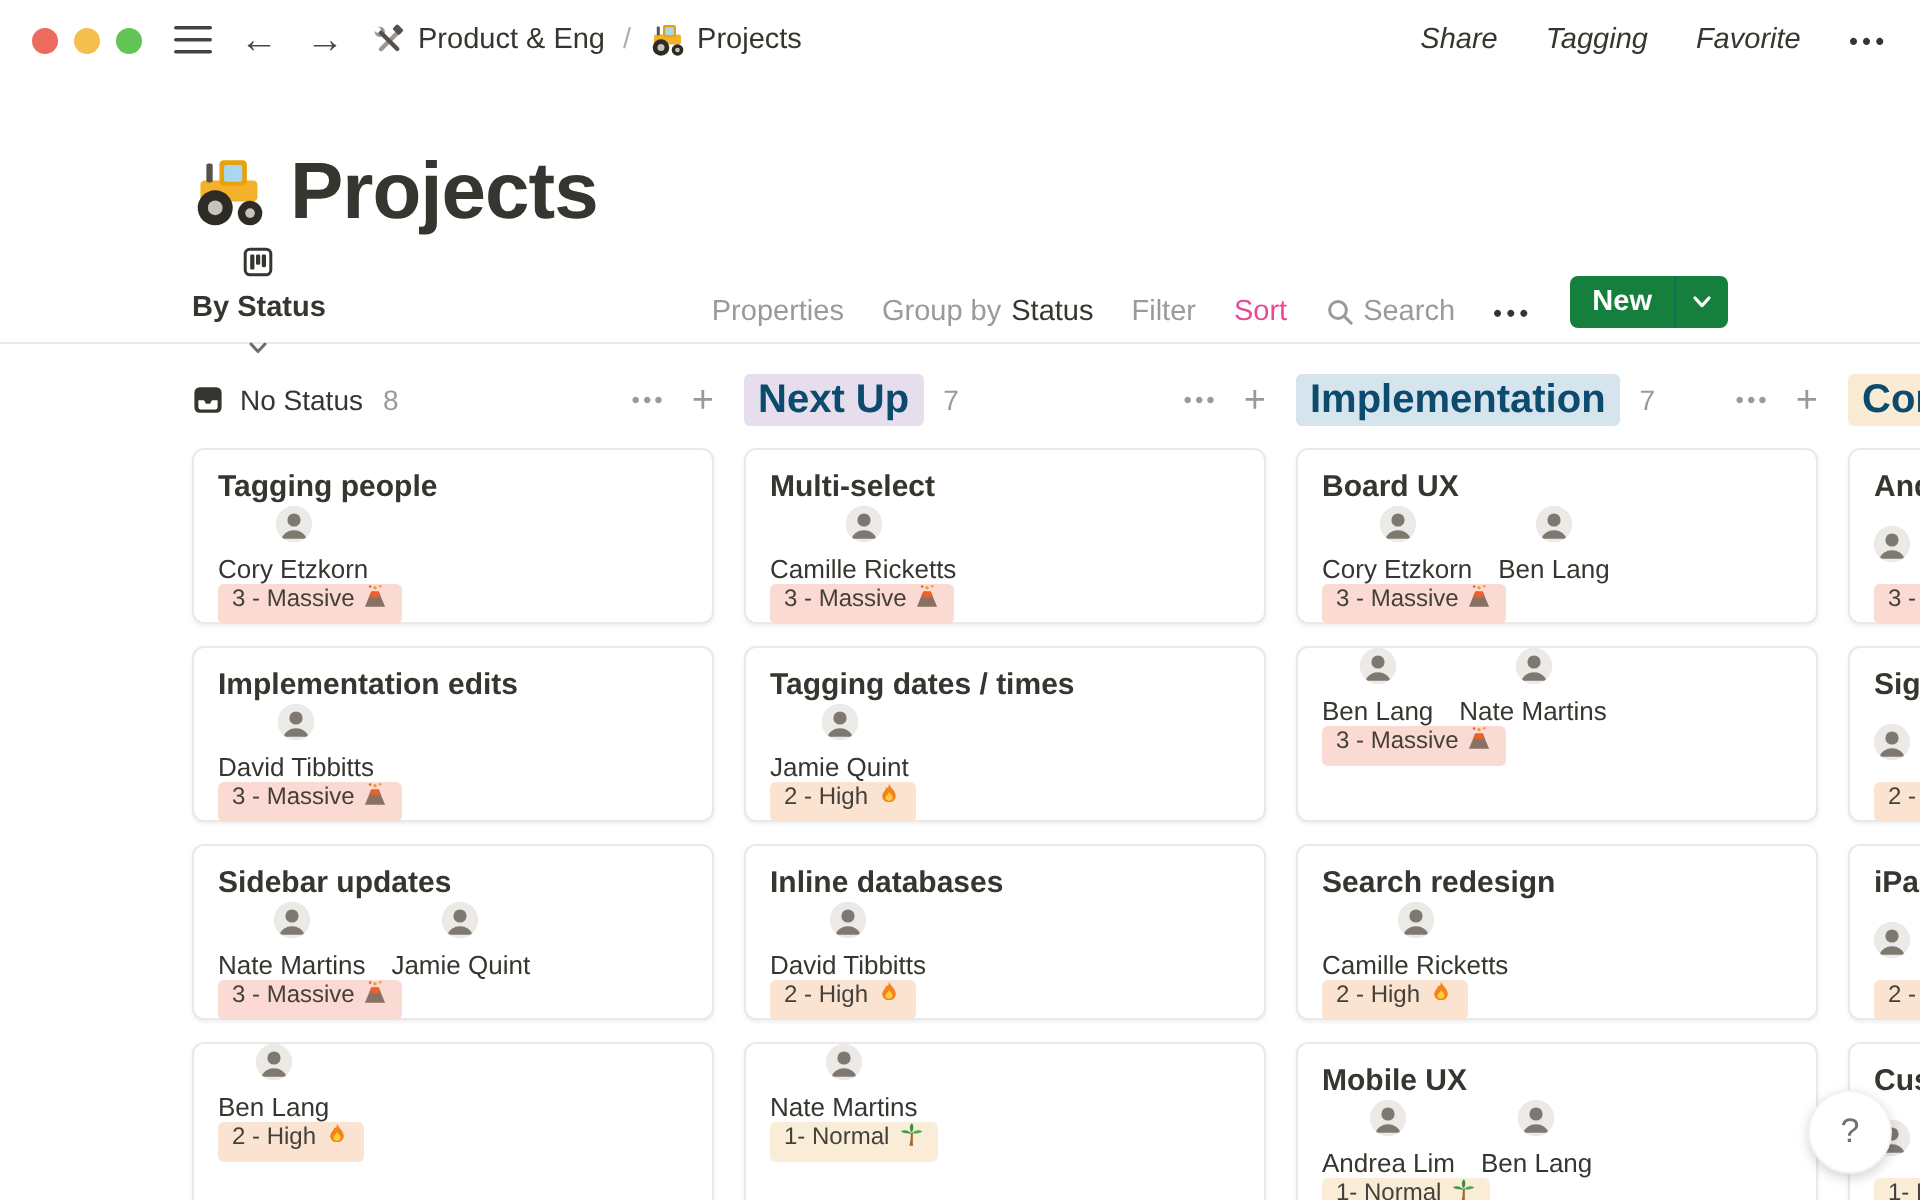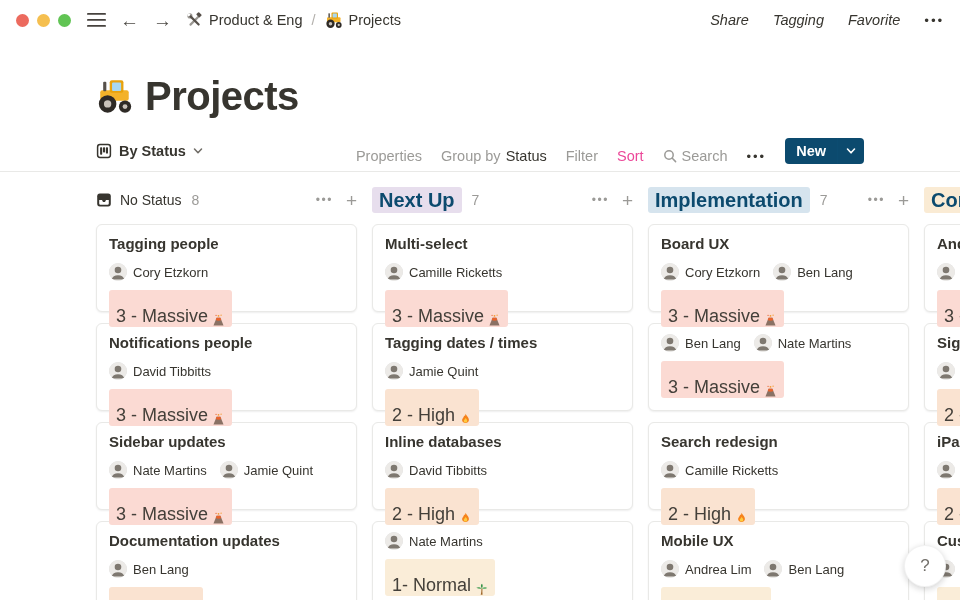--- a/index.html
+++ b/index.html
@@ -25,26 +25,26 @@
   .topbar-right { margin-left:auto; display:flex; align-items:center; gap:24px; font-size:14.5px;font-style:italic; }
   .topbar-right > span { cursor:pointer; }
   .dots { color:#37352F; letter-spacing:2px; font-size:13px; }
 
   
   .page-title { margin:32px 0 0 96px; display:flex; align-items:center; gap:11px;
                 font-size:40px; font-weight:700; line-height:48px; letter-spacing:-0.5px; }
 
   
   .toolbar { margin:18px 96px 0 96px; height:26px; display:flex; align-items:center; font-size:14.5px; }
-  .view-switch { display:flex; align-items:center; gap:7px; font-weight:600; cursor:pointer; }
+  .view-switch { display:flex; align-items:center; gap:7px; font-weight:600; cursor:pointer;flex-direction:column; }
   .toolbar-right { margin-left:auto; display:flex; align-items:flex-end; gap:19px; color:#9B9A97; }
   .toolbar-right .item { cursor:pointer; display:flex; align-items:center; gap:5px; }
   .groupby b { color:#37352F; font-weight:400; }
   .sort-active { color:#ec4899; }
-  .new-btn { display:flex; align-items:stretch; background:#0c4a6e; border-radius:4px;
+  .new-btn { display:flex; align-items:stretch; background:#15803d; border-radius:4px;
              color:#fff; font-weight:600; overflow:hidden; cursor:pointer; height:26px; }
   .new-label { padding:4px 11px; display:flex; align-items:center; }
   .new-chevron { padding:0 8px; border-left:1px solid rgba(14,80,120,0.35); display:flex; align-items:center; }
   .divider { height:1px; background:#E9E9E7; margin-top:7px; }
 
   
   .board { padding:16px 0 0 96px; display:flex; gap:15px; width:max-content; }
   .column { width:261px; flex:none; }
   .col-header { height:24px; display:flex; align-items:center; margin-bottom:12px; }
   .col-title-plain { font-size:14px; font-weight:500; margin-left:8px; }
@@ -53,25 +53,25 @@
   .col-actions { margin-left:auto; display:flex; align-items:center; gap:13px; color:#9B9A97; }
   .col-more { letter-spacing:1.5px; font-size:12px; cursor:pointer; }
   .col-add { font-size:19px; font-weight:300; cursor:pointer; line-height:1; }
 
   .card { background:#fff; border:1px solid #E9E9E7; border-radius:6px;
           box-shadow:0 1px 2px rgba(15,15,15,0.07); height:88px; padding:10px 12px;
           margin-bottom:11px; cursor:pointer; }
   .card-title { font-size:15px; font-weight:600; line-height:18px; margin-bottom:10px;
                 white-space:nowrap; overflow:hidden; }
   .assignees { display:flex; align-items:center; gap:13px; height:18px; margin-bottom:9px; }
-  .assignee { display:flex; align-items:center; gap:6px; font-size:13px; white-space:nowrap; }
+  .assignee { display:flex; align-items:center; gap:6px; font-size:13px; white-space:nowrap;flex-direction:column; }
   .avatar { width:18px; height:18px; border-radius:50%; overflow:hidden; flex:none;
             box-shadow:inset 0 0 0 1px rgba(0,0,0,0.12); }
-  .pill { display:inline-flex; align-items:flex-end; gap:4px; height:37px; padding:0 7px;
-          border-radius:3px; font-size:18px; color:#44403A; white-space:nowrap; }
+  .pill { display:inline-flex; align-items:flex-start; gap:4px; height:20px; padding:0 7px;
+          border-radius:3px; font-size:12px; color:#44403A; white-space:nowrap; }
 
   
   .help-btn { position:fixed; right:14px; bottom:13px; width:42px; height:42px;
               border-radius:50%; background:#fff; border:1px solid rgba(0,0,0,0.05);
               box-shadow:0 2px 6px rgba(15,15,15,0.18); display:flex; align-items:center;
               justify-content:center; font-size:17px; color:#73706B; cursor:pointer; }
 </style>
 </head>
 <body>
 
@@ -227,21 +227,21 @@
           <span style="width:13px;height:13px;display:inline-block;flex:none;">
             <svg viewBox="0 0 16 16" width="100%" height="100%">
               <path d="M5.7 4.6 L10.3 4.6 L14.2 14 L1.8 14 Z" fill="#8A7164"></path>
               <path d="M5.7 4.6 L10.3 4.6 L11.4 7.3 C9.6 8.6 6.4 8.6 4.6 7.3 Z" fill="#E8622C"></path>
               <circle cx="8" cy="2.3" r="1.1" fill="#F59B2D"></circle>
               <circle cx="5" cy="1.6" r="0.8" fill="#E8622C"></circle>
               <circle cx="11.2" cy="1.4" r="0.8" fill="#F59B2D"></circle>
             </svg>
           </span>
         </span></div>
-      <div class="card"><div class="card-title">Notifications people</div><div class="assignees">
+      <div class="card"><div class="card-title">Implementation edits</div><div class="assignees">
           <span class="assignee">
             <span class="avatar">
               <svg viewBox="0 0 18 18" width="100%" height="100%">
                 <circle cx="9" cy="9" r="9" fill="#ECEAE7"></circle>
                 <circle cx="9" cy="7" r="3.3" fill="#7E7870"></circle>
                 <path d="M2.6 16.4 a6.6 5.6 0 0 1 12.8 0 Z" fill="#7E7870"></path>
               </svg>
             </span>
             <span>David Tibbitts</span>
           </span>
@@ -283,21 +283,21 @@
           <span style="width:13px;height:13px;display:inline-block;flex:none;">
             <svg viewBox="0 0 16 16" width="100%" height="100%">
               <path d="M5.7 4.6 L10.3 4.6 L14.2 14 L1.8 14 Z" fill="#8A7164"></path>
               <path d="M5.7 4.6 L10.3 4.6 L11.4 7.3 C9.6 8.6 6.4 8.6 4.6 7.3 Z" fill="#E8622C"></path>
               <circle cx="8" cy="2.3" r="1.1" fill="#F59B2D"></circle>
               <circle cx="5" cy="1.6" r="0.8" fill="#E8622C"></circle>
               <circle cx="11.2" cy="1.4" r="0.8" fill="#F59B2D"></circle>
             </svg>
           </span>
         </span></div>
-      <div class="card"><div class="card-title">Documentation updates</div><div class="assignees">
+      <div class="card"><div class="assignees">
           <span class="assignee">
             <span class="avatar">
               <svg viewBox="0 0 18 18" width="100%" height="100%">
                 <circle cx="9" cy="9" r="9" fill="#ECEAE7"></circle>
                 <circle cx="9" cy="7" r="3.3" fill="#7E7870"></circle>
                 <path d="M2.6 16.4 a6.6 5.6 0 0 1 12.8 0 Z" fill="#7E7870"></path>
               </svg>
             </span>
             <span>Ben Lang</span>
           </span>

